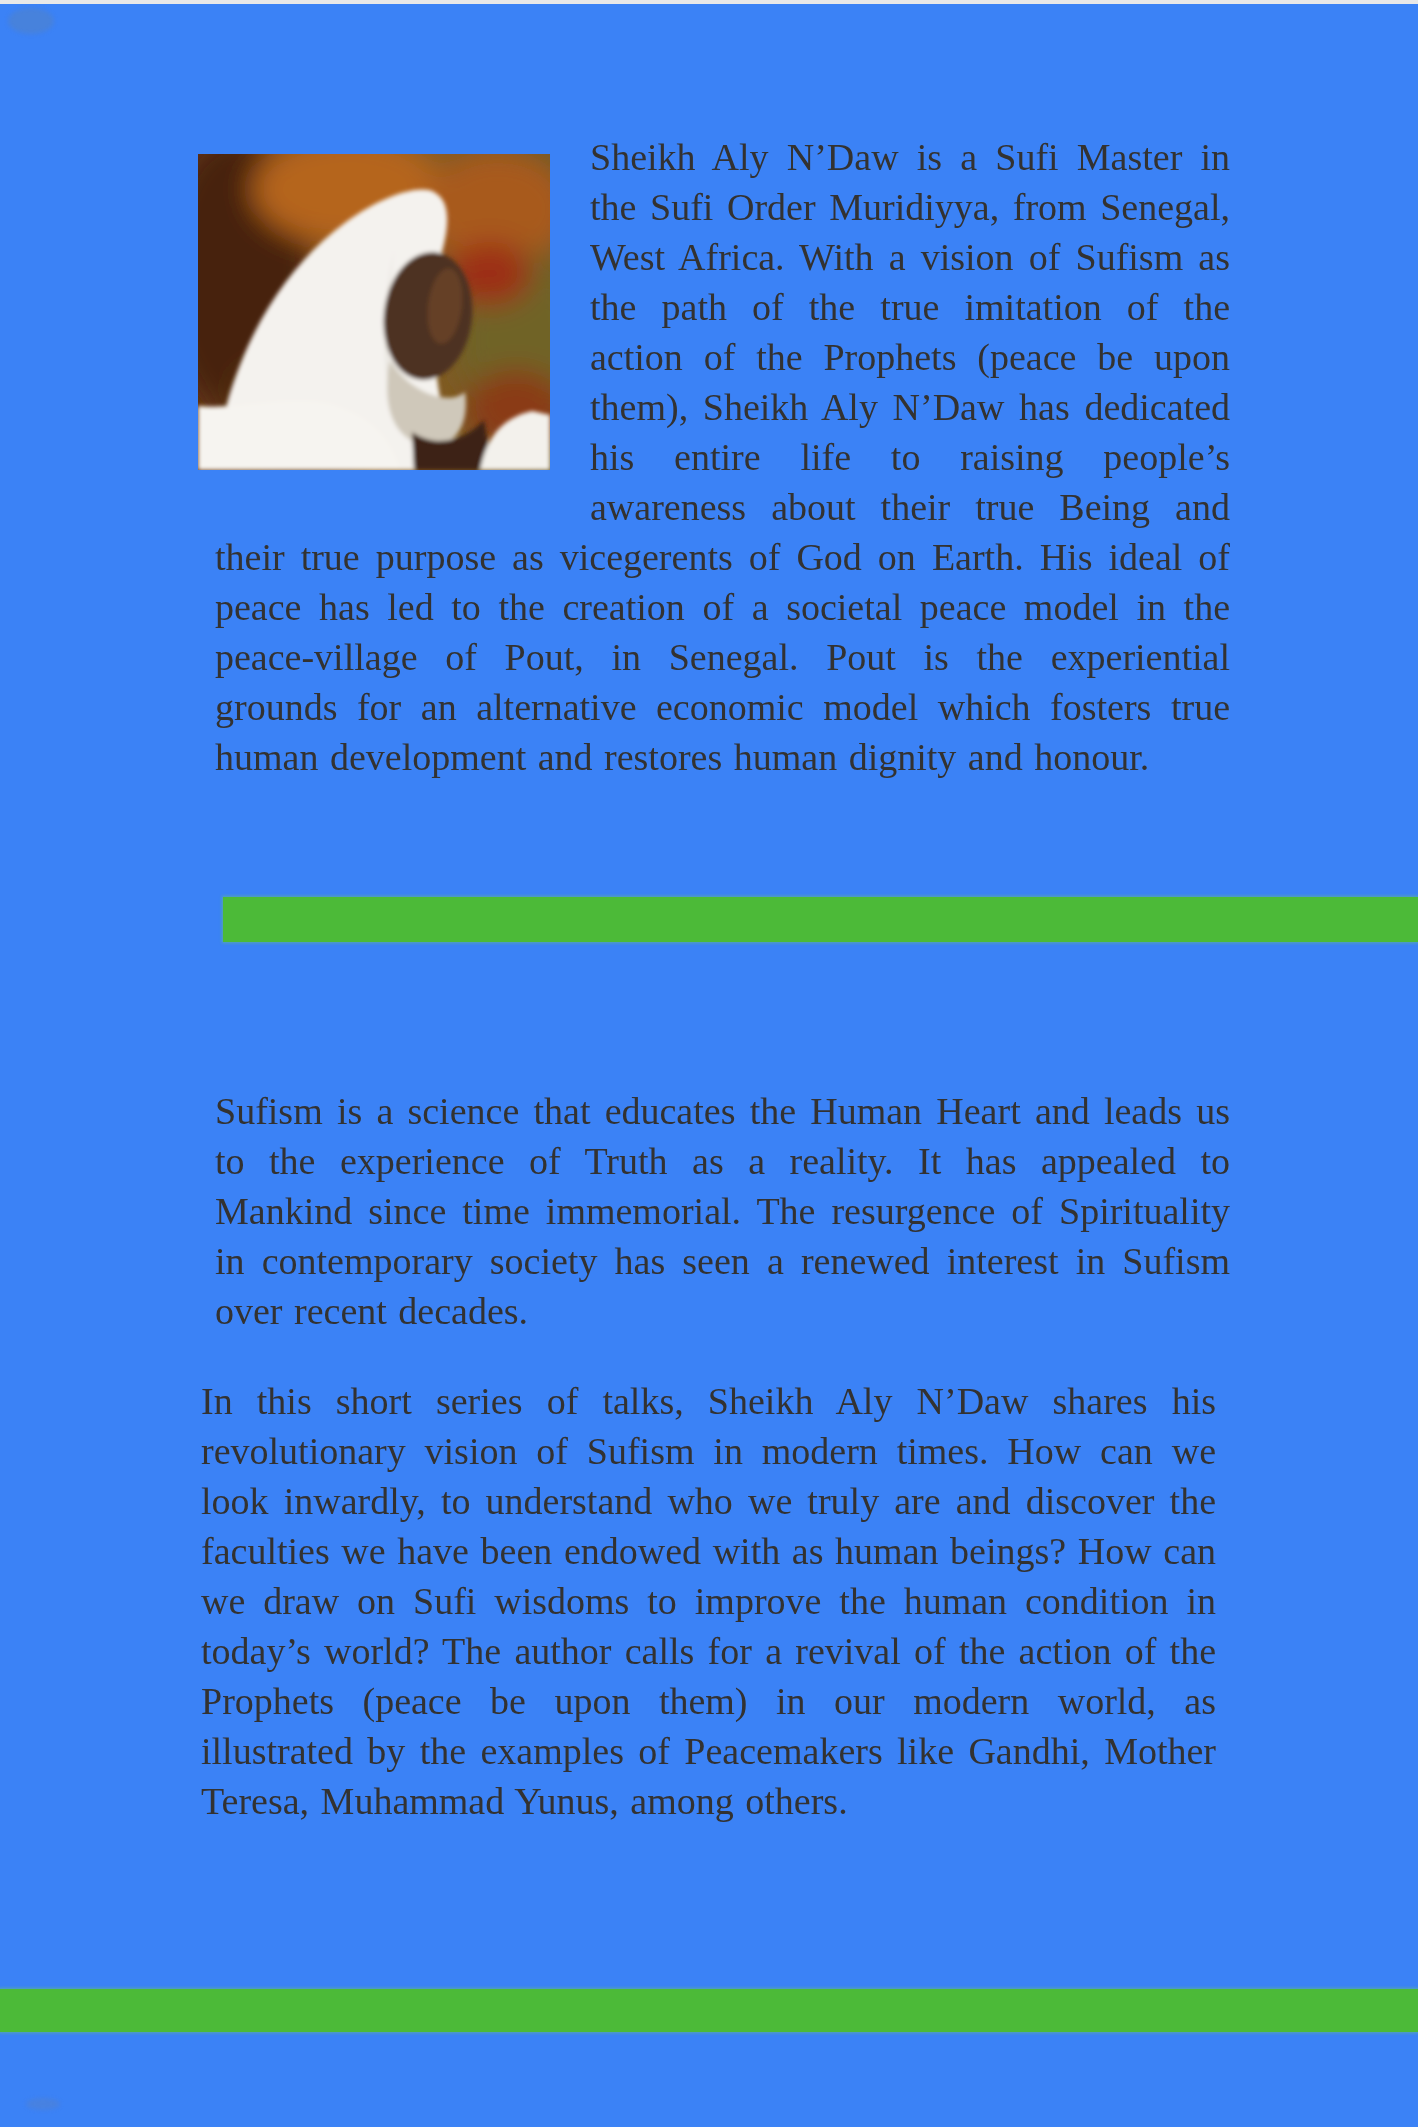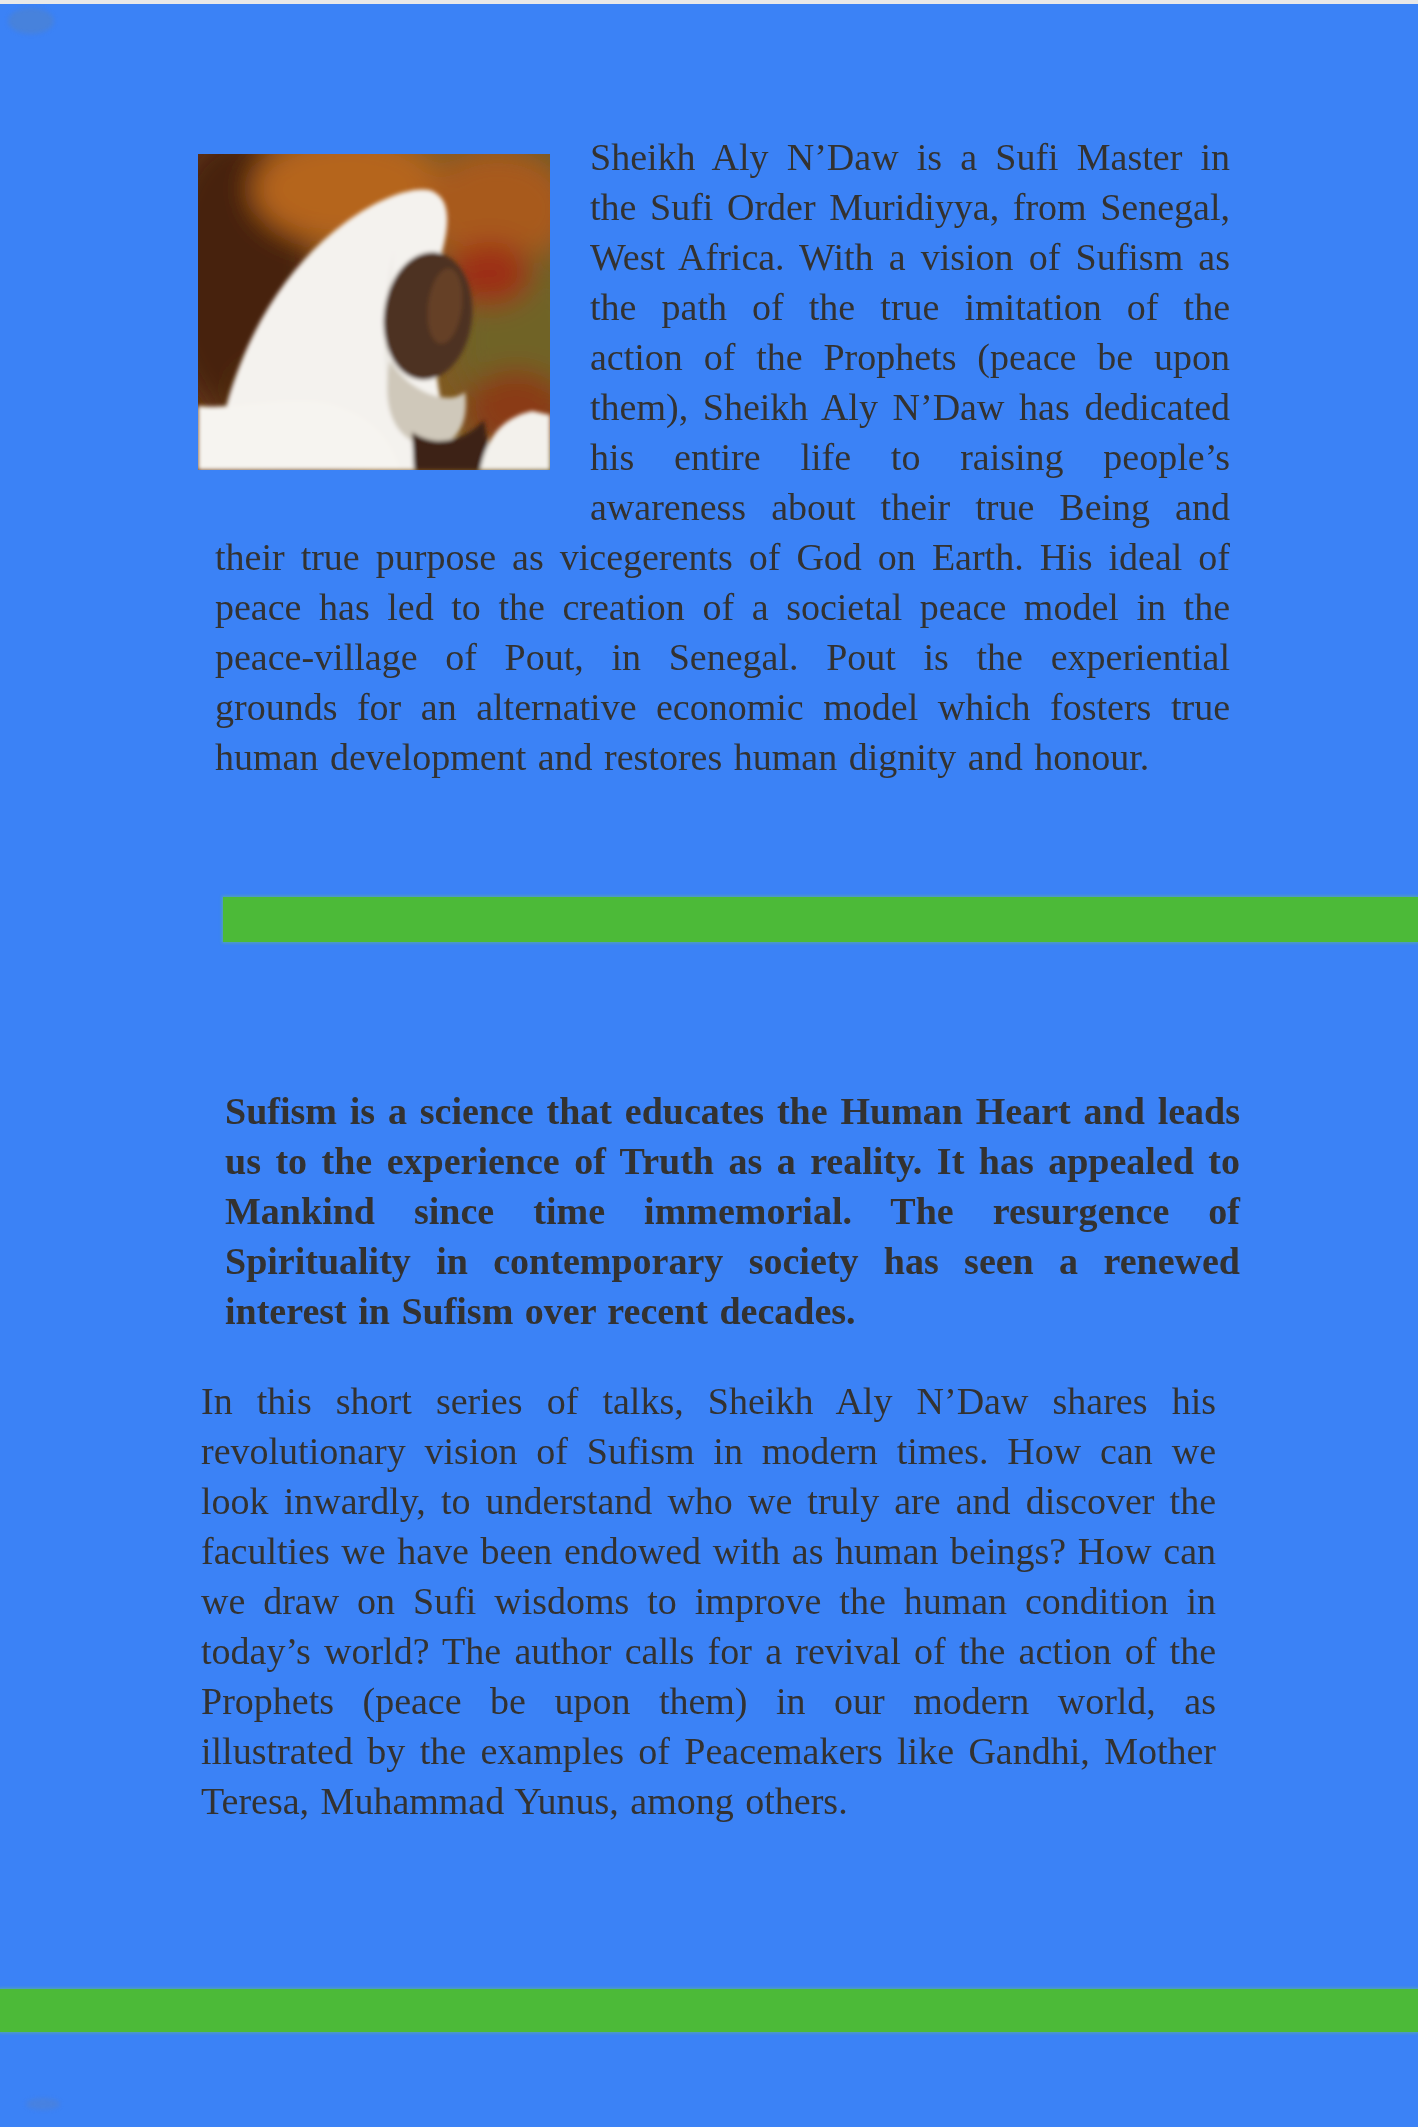--- a/index.html
+++ b/index.html
@@ -27,21 +27,21 @@
   .photo svg{display:block;}
   p.body-text{
     margin:0;
     font-size:38px;
     line-height:50px;
     text-align:justify;
     color:#333231;
     word-spacing:2px;
   }
   
-  .para1{position:absolute;left:225px;top:1082px;width:1015px;font-weight:bold;}
+  .para1{position:absolute;left:215px;top:1082px;width:1015px;}
   .para2{position:absolute;left:201px;top:1372px;width:1015px;}
   
   .green-bar{
     position:absolute;
     background:var(--accent,#4cba38);
     box-shadow:0 0 3px 1px rgba(120,210,90,.45);
   }
   .bar-top{left:223px;top:893px;width:1195px;height:45px;}
   .bar-bottom{left:0;top:1985px;width:1418px;height:43px;}
   

